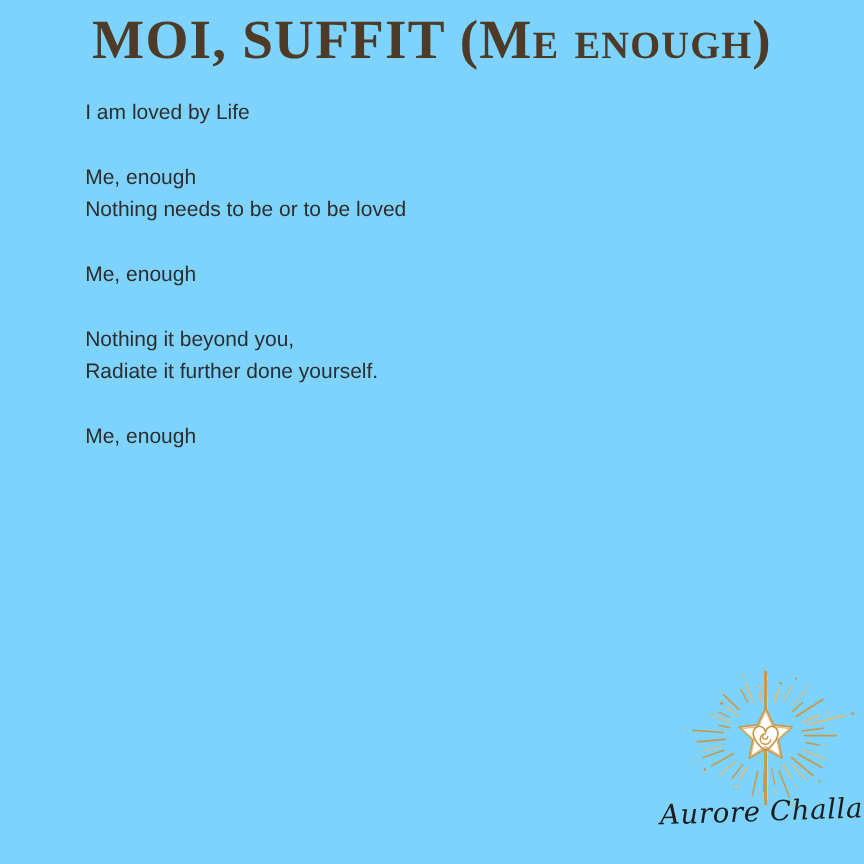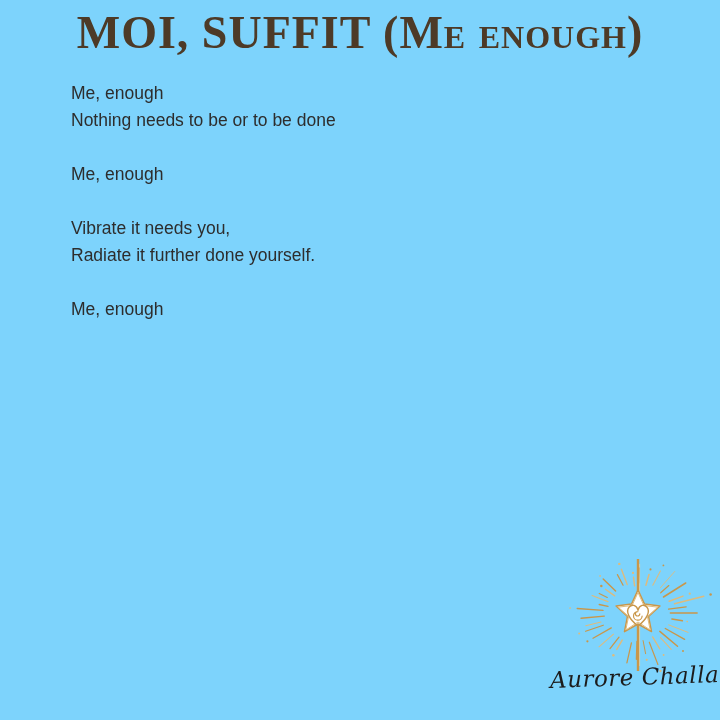--- a/index.html
+++ b/index.html
@@ -70,28 +70,31 @@
 </style>
 </head>
 <body>
 
 <div class="canvas">
 
   <h1 class="poem-title">MOI, SUFFIT (Me enough)</h1>
 
   <div class="poem">
     <div class="stanza">
+      <div class="poem-line">I am loved by Life</div>
+    </div>
+    <div class="stanza">
       <div class="poem-line">Me, enough</div>
-      <div class="poem-line">Nothing needs to be or to be done</div>
+      <div class="poem-line">Nothing needs to be or to be loved</div>
     </div>
     <div class="stanza">
       <div class="poem-line">Me, enough</div>
     </div>
     <div class="stanza">
-      <div class="poem-line">Vibrate it needs you,</div>
+      <div class="poem-line">Nothing it beyond you,</div>
       <div class="poem-line">Radiate it further done yourself.</div>
     </div>
     <div class="stanza">
       <div class="poem-line">Me, enough</div>
     </div>
   </div>
 
   <div class="logo">
     <svg id="burst" class="starburst" width="150" height="122" viewBox="0 0 150 122" xmlns="http://www.w3.org/2000/svg">
 

